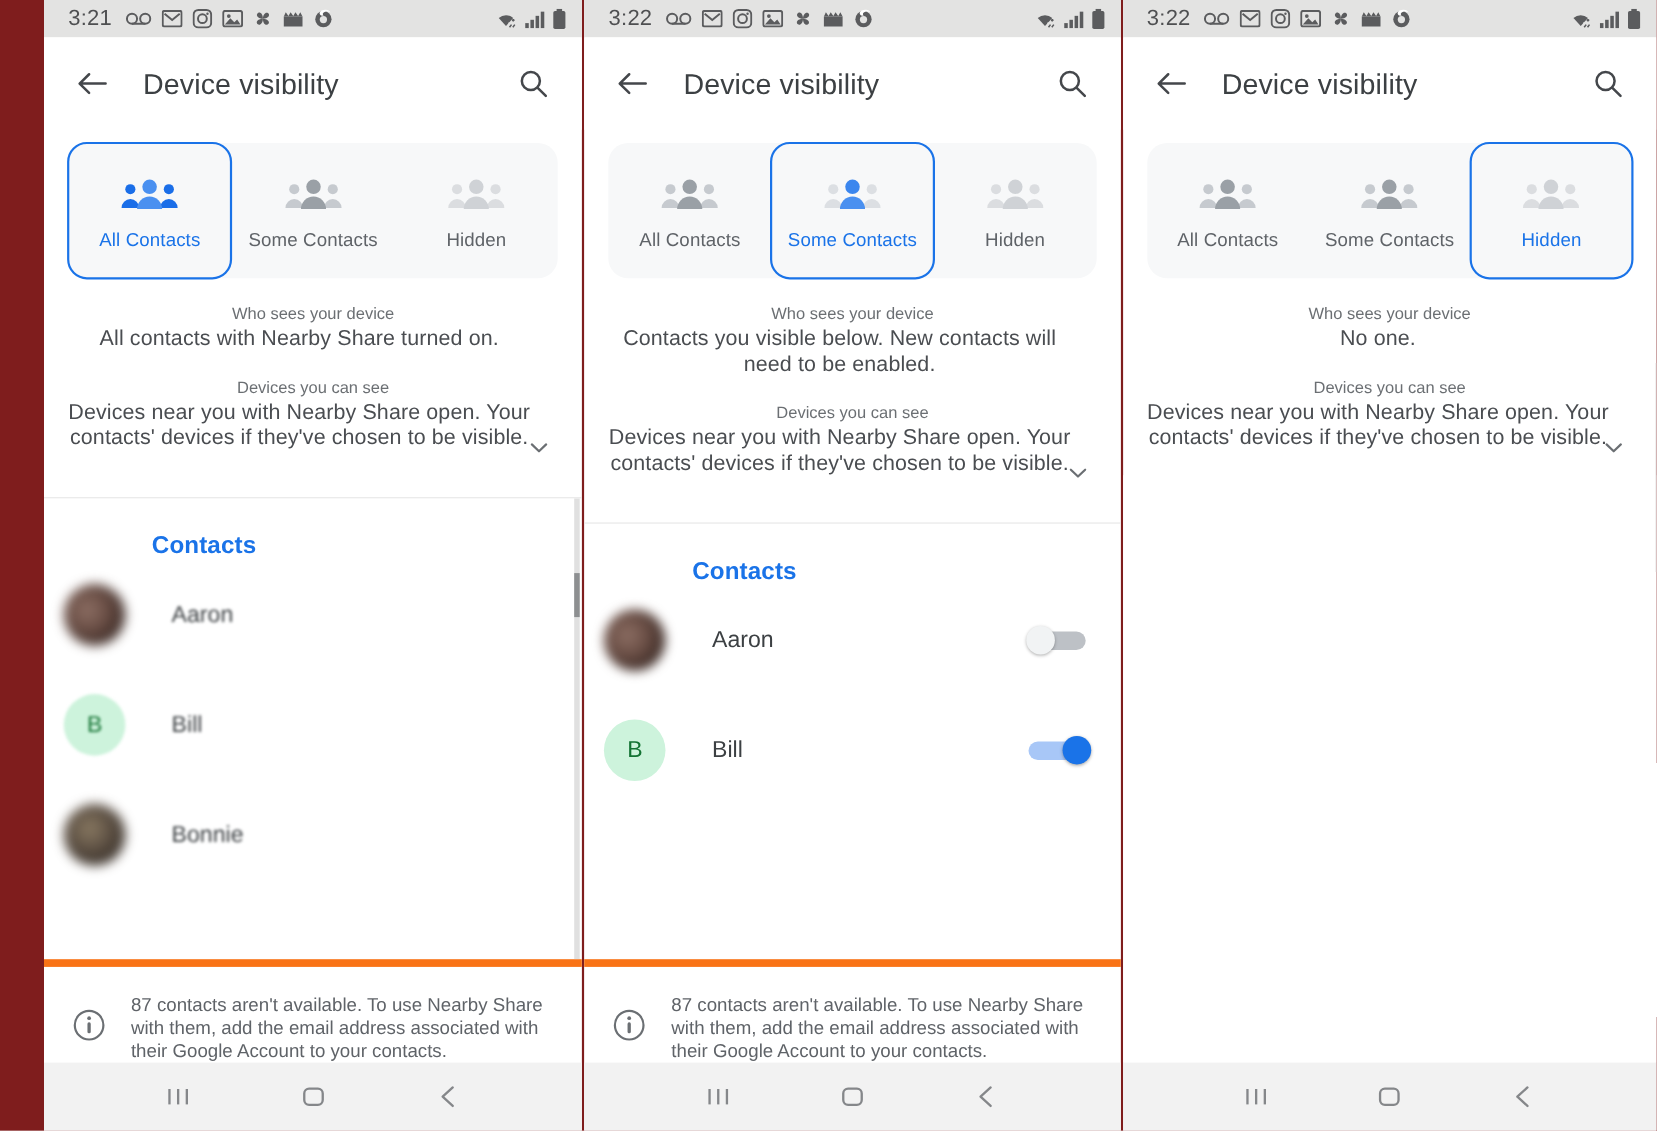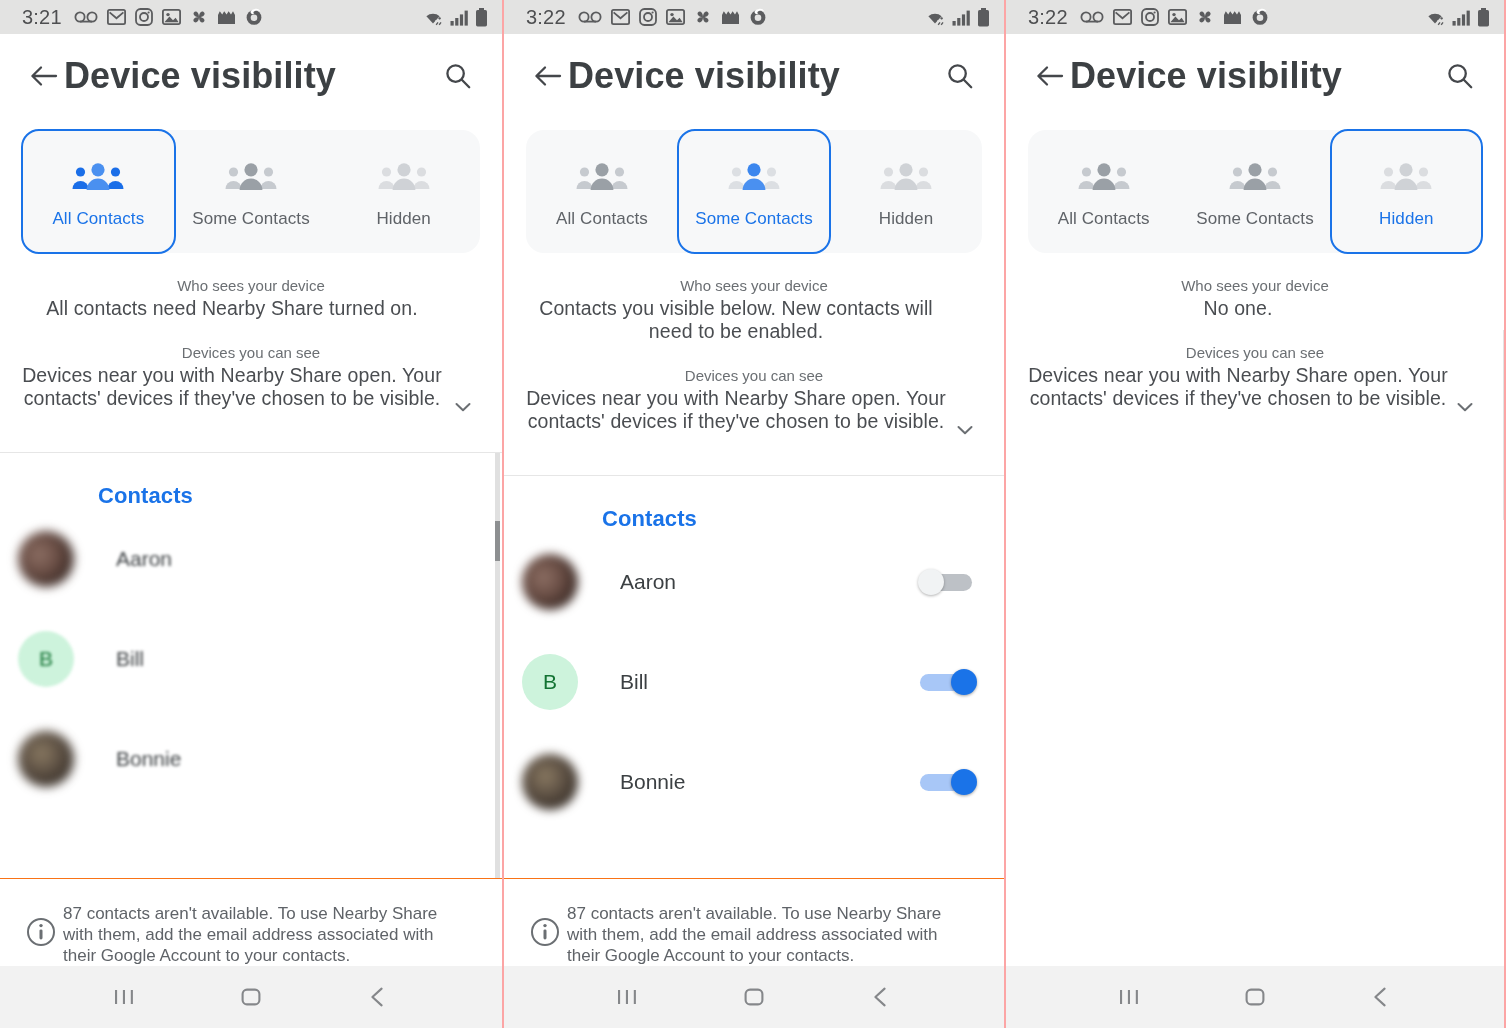--- a/index.html
+++ b/index.html
@@ -2,21 +2,21 @@
 <html><head>
 <meta charset="utf-8">
 <style>
   * { box-sizing: border-box; margin: 0; padding: 0; }
   html, body {
     width: 1506px; height: 1028px;
     background: #ffffff;
     font-family: "Liberation Sans", sans-serif;
     overflow: hidden;
   }
-  .strip { display: flex; width: 1506px; height: 1028px; gap: 2px; background:#fca5a5; }
+  .strip { display: flex; width: 1506px; height: 1028px; gap: 2px; background:#7f1d1d;padding-left:40px; }
   .panel {
     position: relative;
     width: 502px; height: 1028px;
     background: #ffffff;
     overflow: hidden;
     display: flex; flex-direction: column;
   }
   .panel.p2 { width: 500px; }
   .panel.p3 { width: 498px; }
 
@@ -35,22 +35,22 @@
 
   
   .appbar {
     height: 84px; flex: 0 0 84px;
     display: flex; align-items: center;
     padding: 0 24px 0 24px;
     background: #ffffff;
   }
   .appbar .back { width: 40px; height: 40px; display:flex; align-items:center; justify-content:center; }
   .appbar .title {
-    font-size: 36px; color: #3c4043; font-weight: 700;
-    letter-spacing: .1px; white-space: nowrap;
+    font-size: 26px; color: #3c4043; font-weight: 400;
+    margin-left: 26px; letter-spacing: .1px; white-space: nowrap;
   }
   .appbar .spacer { flex: 1; }
   .appbar .search { width: 40px; height: 40px; display:flex; align-items:center; justify-content:center; }
 
   
   .segwrap { padding: 12px 22px 0 22px; }
   .seg {
     display: flex; background: #f7f8f9; border-radius: 18px;
     height: 123px; align-items: stretch;
   }
@@ -131,22 +131,22 @@
   .toggle.on .knob { left: 33px; background: #1a73e8; box-shadow: 0 1px 3px rgba(0,0,0,.35); }
 
   .scrollbar {
     position: absolute; right: 0; top: 0; width: 9px; height: 100%;
   }
   .scrollbar .track-line { position:absolute; right: 2px; top: 0; width: 5px; height: 100%; background:#e0e0e0; }
   .scrollbar .thumb { position: absolute; right: 2px; width: 5px; background: #8d8f91; border-radius: 0; }
 
   
   .footnote {
-    border-top: 1px solid #f97316;
-    display: flex; align-items: flex-start; gap: 7px;
+    border-top: 7px solid #f97316;
+    display: flex; align-items: flex-start; gap: 23px;
     padding: 24px 26px 0 26px;
     flex: 0 0 auto;
   }
   .footnote .info { flex: 0 0 30px; margin-top: 14px; }
   .footnote .fn-text {
     font-size: 17px; color: #5f6368; line-height: 21px; max-width: 380px;
   }
 
   
   .navbar {
@@ -294,21 +294,21 @@
                 <path d="M15.6 29 a11.4 11.4 0 0 1 22.8 0 Z" fill="#cfd2d6"></path>
               </svg>
             </span>
             <span class="seg-label">Hidden</span>
           </div>
         </div>
       </div>
       <div class="descblock">
         <div class="desc-group">
           <div class="desc-head">Who sees your device</div>
-          <div class="desc-body">All contacts need Nearby Share turned on.</div>
+          <div class="desc-body">All contacts with Nearby Share turned on.</div>
         </div>
         <div class="desc-group">
           <div class="desc-head">Devices you can see</div>
           <div class="desc-body">Devices near you with Nearby Share open. Your contacts' devices if they've chosen to be visible.</div>
         </div>
         <span class="chev">
           <svg width="22" height="22" viewBox="0 0 22 22">
             <path d="M4.5 8 L11 14.2 L17.5 8" fill="none" stroke="#6b6f73" stroke-width="2" stroke-linecap="round" stroke-linejoin="round"></path>
           </svg>
         </span>
@@ -524,28 +524,20 @@
           </span>
         </div>
         <div class="contact-row">
           <span class="avatar letter">B</span>
           <span class="c-text"><span class="c-name">Bill</span><span class="c-sub short"></span></span>
           <span class="toggle on">
             <span class="track"></span>
             <span class="knob"></span>
           </span>
         </div>
-        <div class="contact-row">
-          <span class="avatar photo-b"></span>
-          <span class="c-text"><span class="c-name">Bonnie</span><span class="c-sub"></span></span>
-          <span class="toggle on">
-            <span class="track"></span>
-            <span class="knob"></span>
-          </span>
-        </div>
       </div>
       <div class="footnote">
         <span class="info"><svg width="30" height="30" viewBox="0 0 30 30">
             <circle cx="15" cy="15" r="13" fill="none" stroke="#6b6f73" stroke-width="2"></circle>
             <circle cx="15" cy="8.6" r="1.7" fill="#6b6f73"></circle>
             <rect x="13.5" y="12.4" width="3" height="10" rx="1.4" fill="#6b6f73"></rect>
           </svg></span>
         <span class="fn-text">87 contacts aren't available. To use Nearby Share with them, add the email address associated with their Google Account to your contacts.</span>
       </div>
       <div class="navbar">

